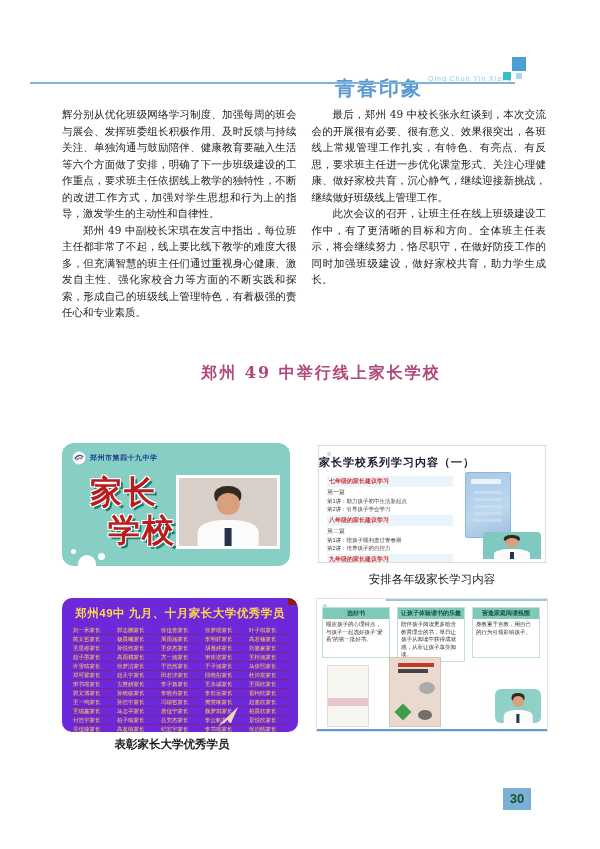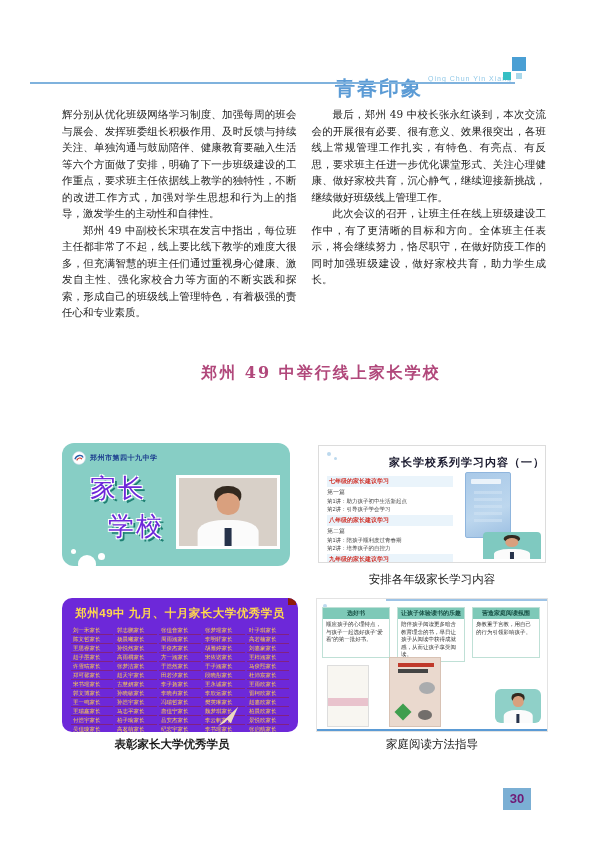--- a/index.html
+++ b/index.html
@@ -38,21 +38,21 @@
   
   .figures { position:absolute; top:440px; left:0; width:600px; height:330px; }
   .caption { position:absolute; text-align:center; font-size:11.5px; color:#1a1a1a; }
 
   
   .fig1 { position:absolute; left:62px; top:3px; width:228px; height:123px;
     background:#87cec5; border-radius:12px; overflow:hidden; }
   .fig1-logo-row { position:absolute; left:10px; top:8px; display:flex; align-items:center; }
   .fig1-logo { width:14px; height:14px; }
   .fig1-school { font-size:7px; font-weight:bold; color:#1d3f8f; margin-left:4px; letter-spacing:0.5px; }
-  .big-word { position:absolute; font-weight:normal; color:#6d28d9; font-size:26px;
+  .big-word { position:absolute; font-weight:bold; color:#b91c1c; font-size:32px;
     font-family:"DejaVu Serif",serif; letter-spacing:2px;
     text-shadow:-1px -1px 0 #fff, 1px -1px 0 #fff, -1px 1px 0 #fff, 1px 1px 0 #fff, 3px 3px 0 #1d7f72; }
   .big-word.l1 { left:28px; top:28px; }
   .big-word.l2 { left:46px; top:66px;text-align:center; }
   .fig1-video { position:absolute; right:10px; top:32px; width:104px; height:74px;
     border:3px solid #fff; background:#d8d0c8; }
   .bubble { position:absolute; background:#fff; border-radius:50%; }
   .b1 { left:16px; bottom:-7px; width:18px; height:18px; }
   .b2 { left:36px; bottom:6px; width:7px; height:7px; }
   .b3 { left:9px; bottom:12px; width:5px; height:5px; }
@@ -67,21 +67,21 @@
     width:62%; height:42%; background:#fbfbfb; border-radius:42% 42% 0 0; }
   .person .tie { position:absolute; bottom:-2%; left:50%; transform:translateX(-50%);
     width:7%; height:28%; background:#26324a; }
 
   
   .fig2 { position:absolute; left:318px; top:5px; width:228px; height:118px;
     background:#fff; border:1px solid #dcdcdc; overflow:hidden; }
   .fig2-dot { position:absolute; border-radius:50%; background:#bcd9ee; }
   .d1 { left:8px; top:6px; width:4px; height:4px; }
   .d2 { left:15px; top:11px; width:3px; height:3px; }
-  .fig2-title { position:absolute; top:9px; left:0; width:100%; text-align:right;
+  .fig2-title { position:absolute; top:9px; left:0; width:100%; text-align:left;
     font-size:11px; font-weight:bold; color:#1c1c30; letter-spacing:1px; }
   .fig2-list { position:absolute; left:8px; top:28px; width:126px; }
   .fg2-grade { font-size:6px; font-weight:bold; color:#d0342c; background:#eaf4fb;
     padding:1px 2px; margin-top:2px; }
   .fg2-part { font-size:6px; color:#555; margin-top:1px; }
   .fg2-lec { font-size:5.5px; color:#444; line-height:8px; }
   .fig2-book { position:absolute; left:146px; top:26px; width:46px; height:66px;
     background:linear-gradient(160deg,#a9c9e8,#bdd7ee 60%,#9cbfe2);
     border:1px solid #8fb5dd; border-radius:2px; }
   .fig2-book::before { content:""; position:absolute; left:5px; top:6px; width:30px; height:5px;
@@ -132,21 +132,21 @@
   .fig4-thumb { position:absolute; right:6px; bottom:8px; width:46px; height:34px;
     background:#8fd0c8; border-radius:6px; overflow:hidden; }
 
   .cap1 { left:62px; top:132px; width:228px; }
   .cap2 { left:318px; top:132px; width:228px; }
   .cap3 { left:54px; top:297px; width:236px;font-weight:bold; }
   .cap4 { left:316px; top:297px; width:232px; }
 
   
   .pagenum { position:absolute; left:503px; top:788px; width:28px; height:22px;
-    background:#7bafd4; color:#701a75; font-size:13px; font-weight:bold;
+    background:#7bafd4; color:#14532d; font-size:13px; font-weight:bold;
     text-align:center; line-height:22px; }
 </style>
 </head>
 <body>
 
 <div class="page">
 
   <div class="hdr-title-row">
     <span class="hdr-title">青春印象</span>
     <span class="hdr-pinyin">Qing Chun Yin Xiang</span>
@@ -318,19 +318,18 @@
       </div>
       <div class="fig4-thumb">
         <div class="person">
           <div class="hair"></div>
           <div class="face"></div>
           <div class="shirt"></div>
           <div class="tie"></div>
         </div>
       </div>
     </div>
-    <div class="caption cap4">家庭阅读方法指导</div>
 
   </div>
 
   <div class="pagenum">30</div>
 
 </div>
 
 </body></html>

